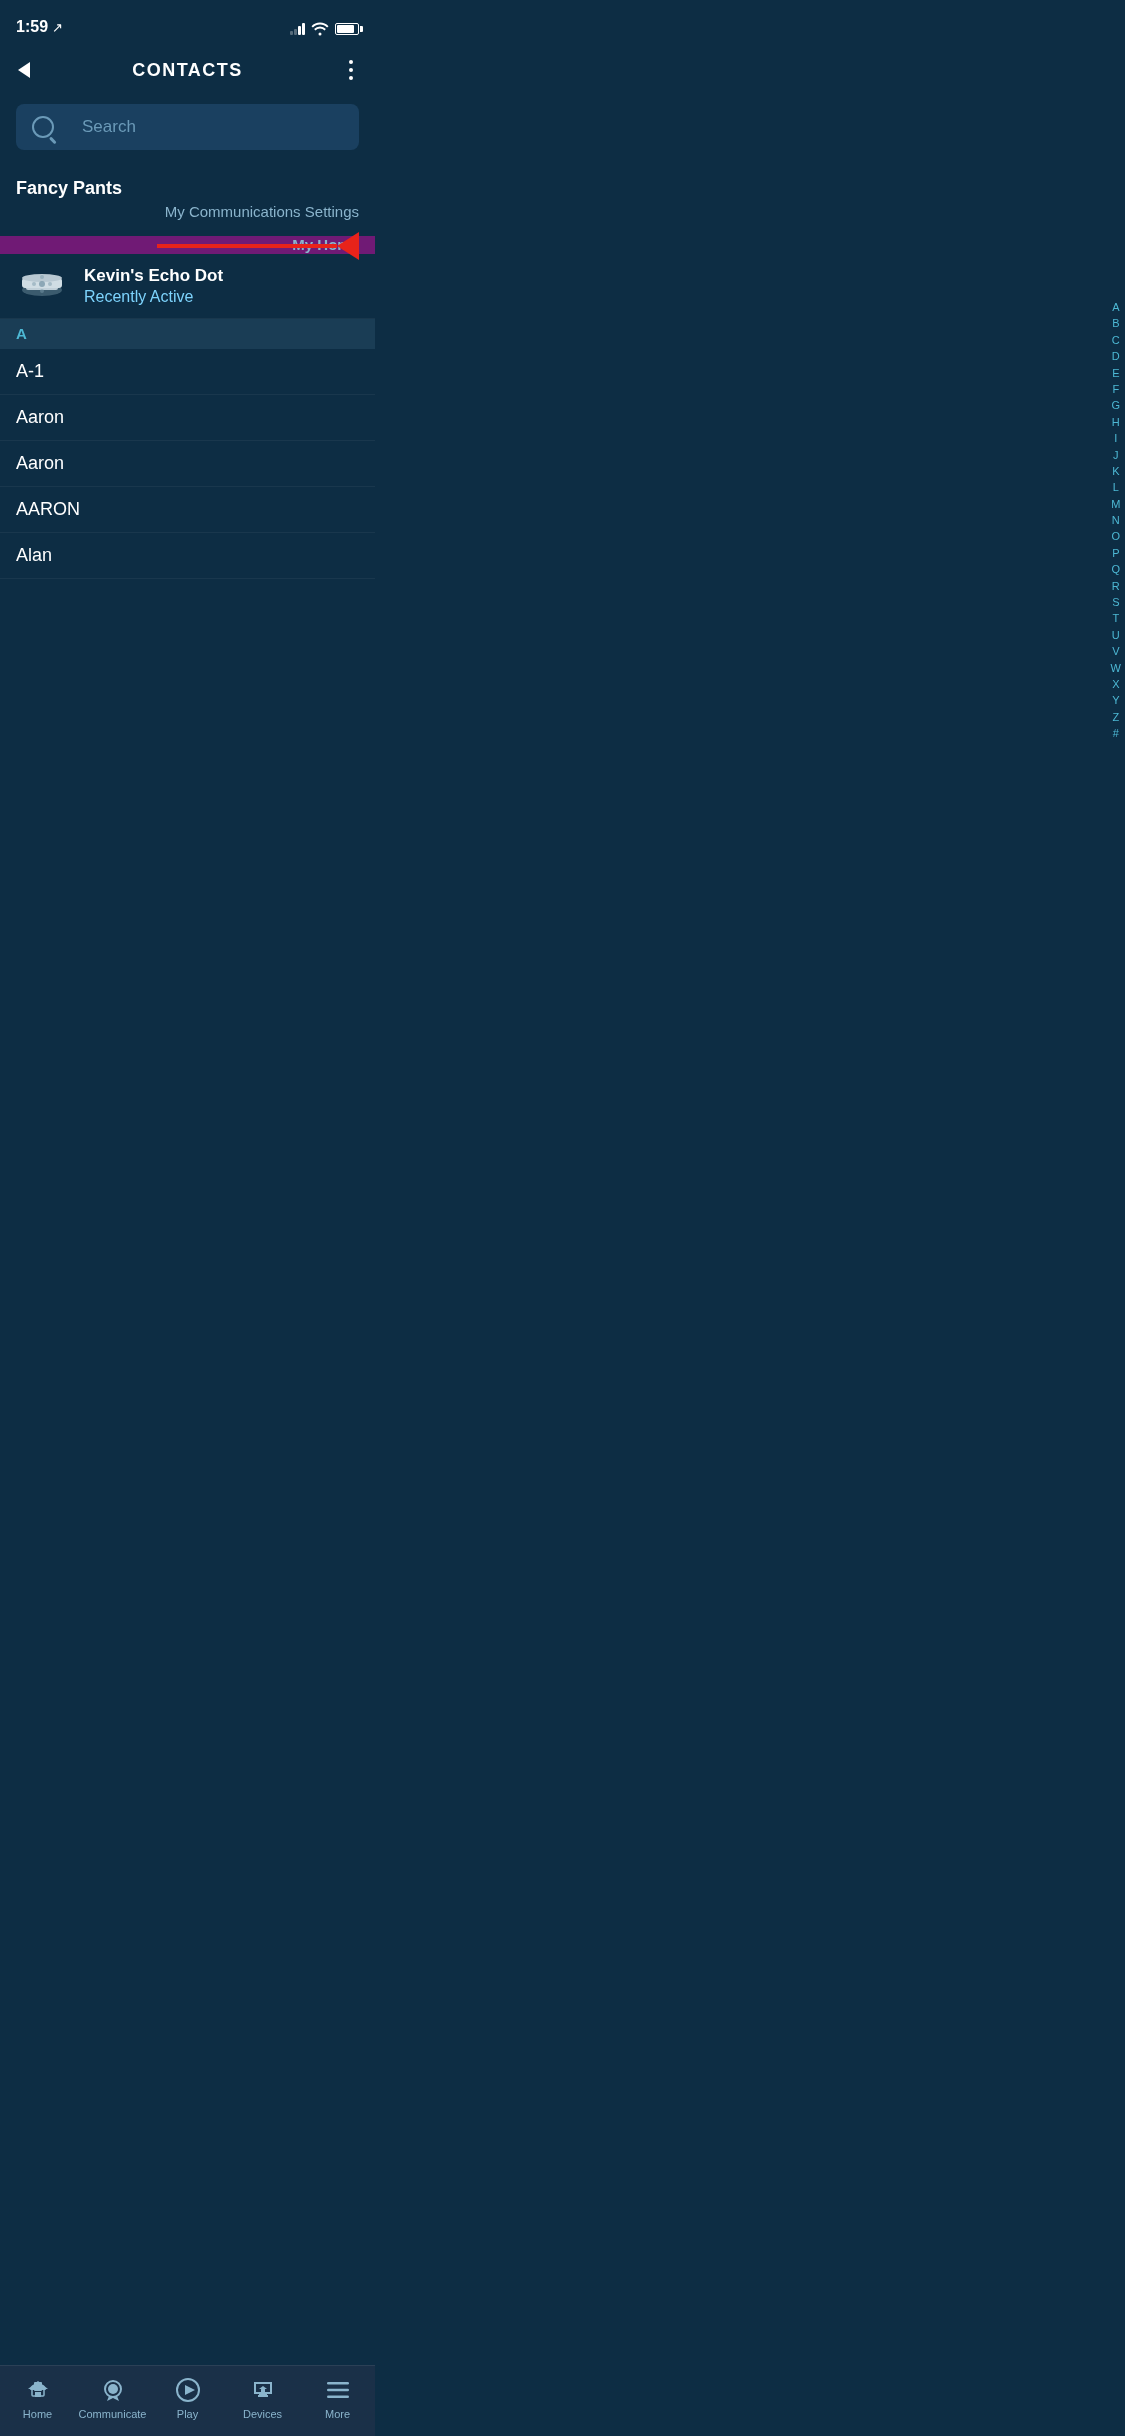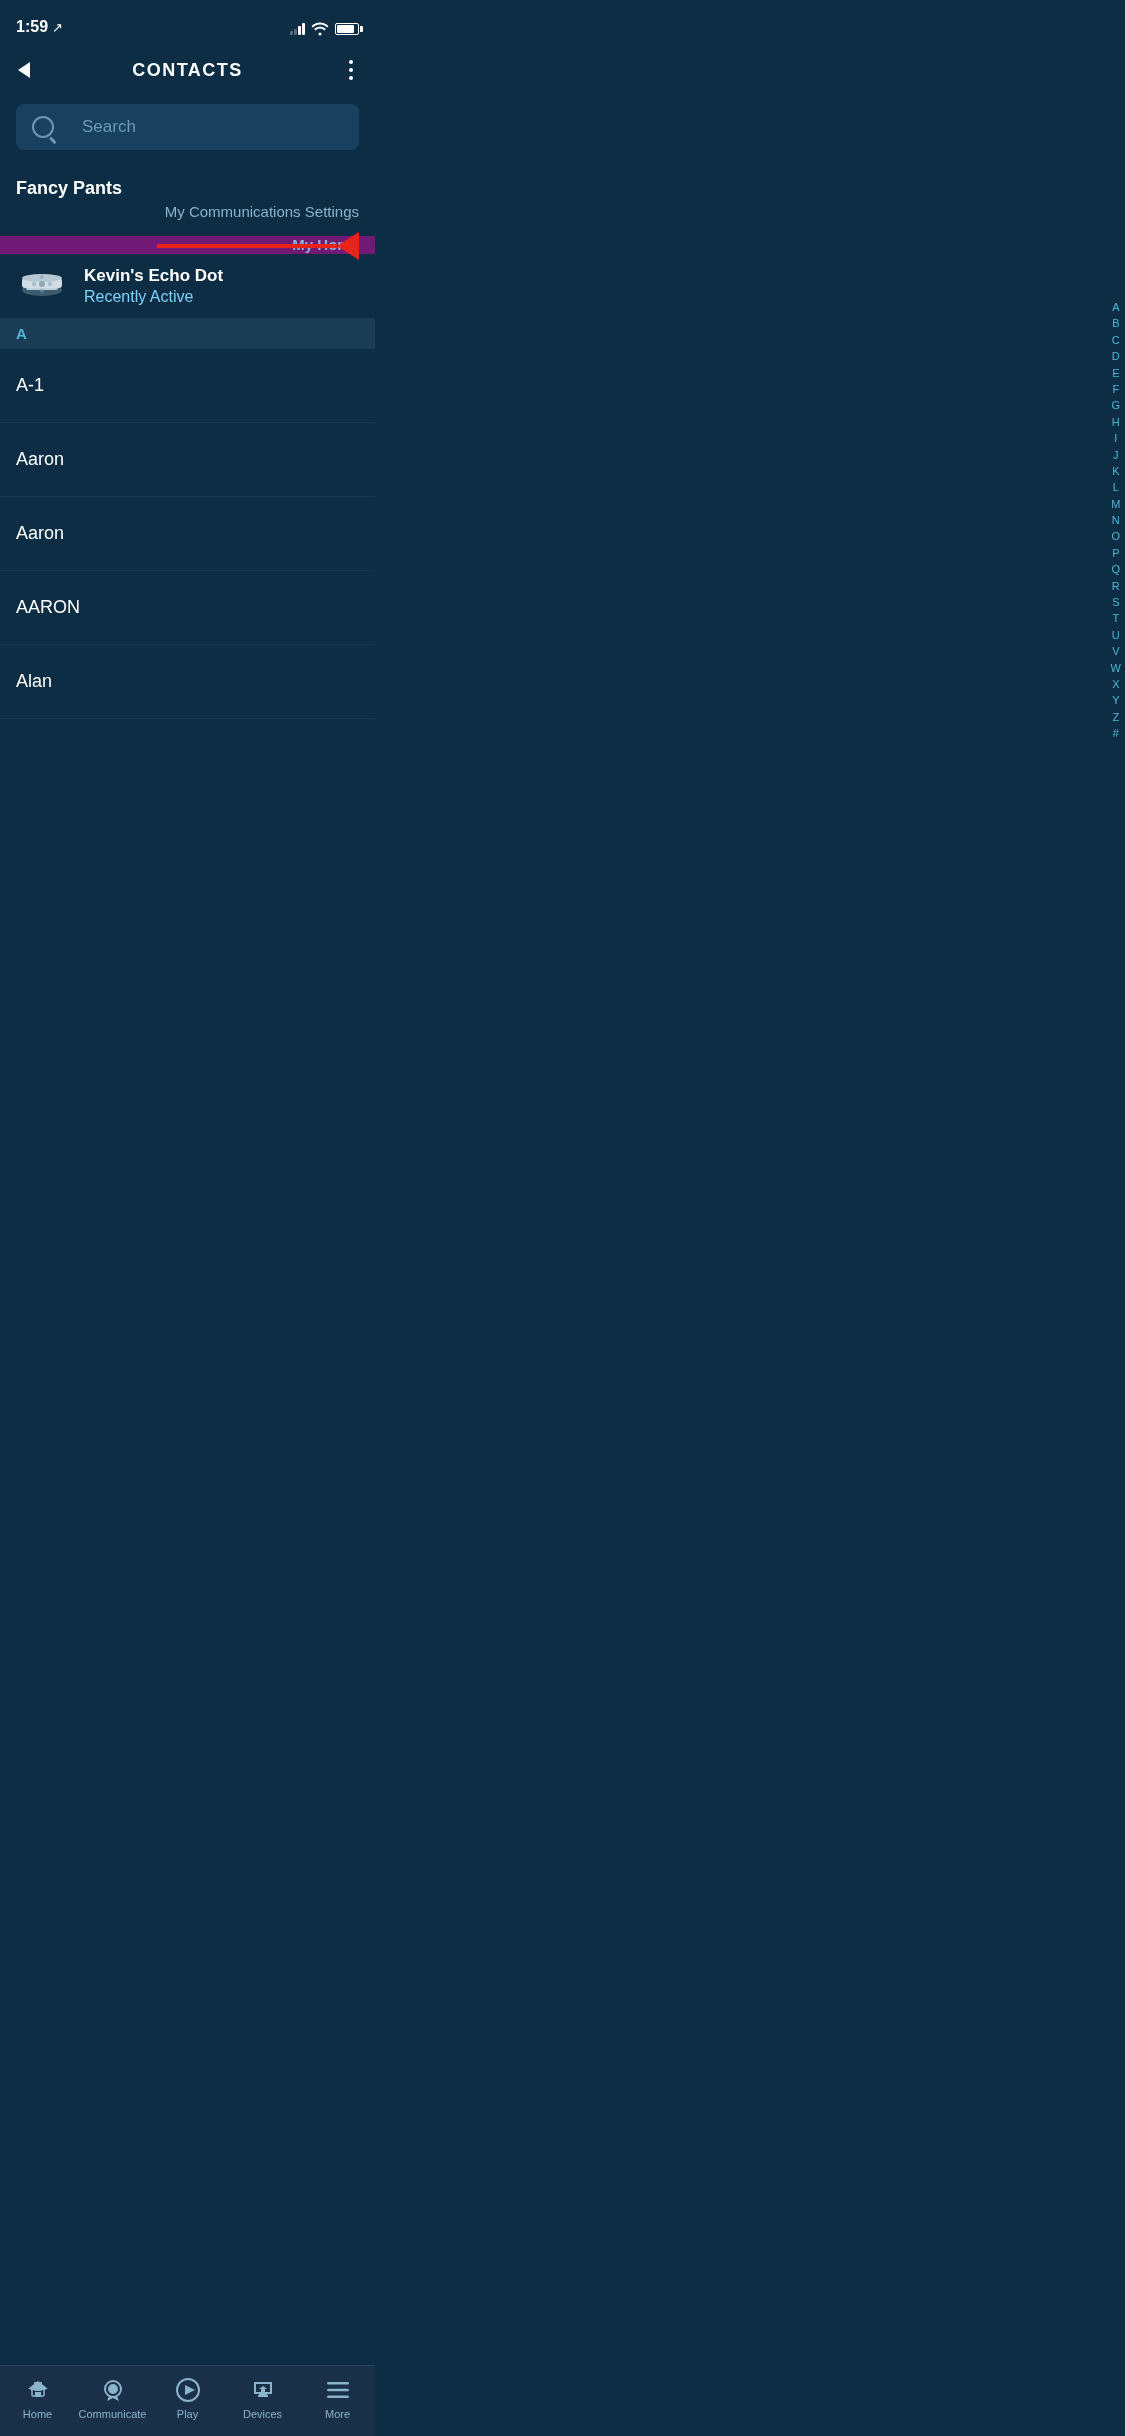--- a/index.html
+++ b/index.html
@@ -266,21 +266,21 @@
     .letter-section-header {
       background: #1a3d55;
       padding: 6px 16px;
     }
     .letter-label {
       font-size: 15px;
       font-weight: 600;
       color: #4db8d4;
     }
     .contact-item {
-      padding: 26px 16px;
+      padding: 12px 16px;
       border-bottom: 1px solid rgba(255,255,255,0.05);
       cursor: pointer;
     }
     .contact-name {
       font-size: 18px;
       font-weight: 400;
       color: #ffffff;
     }
 
     

